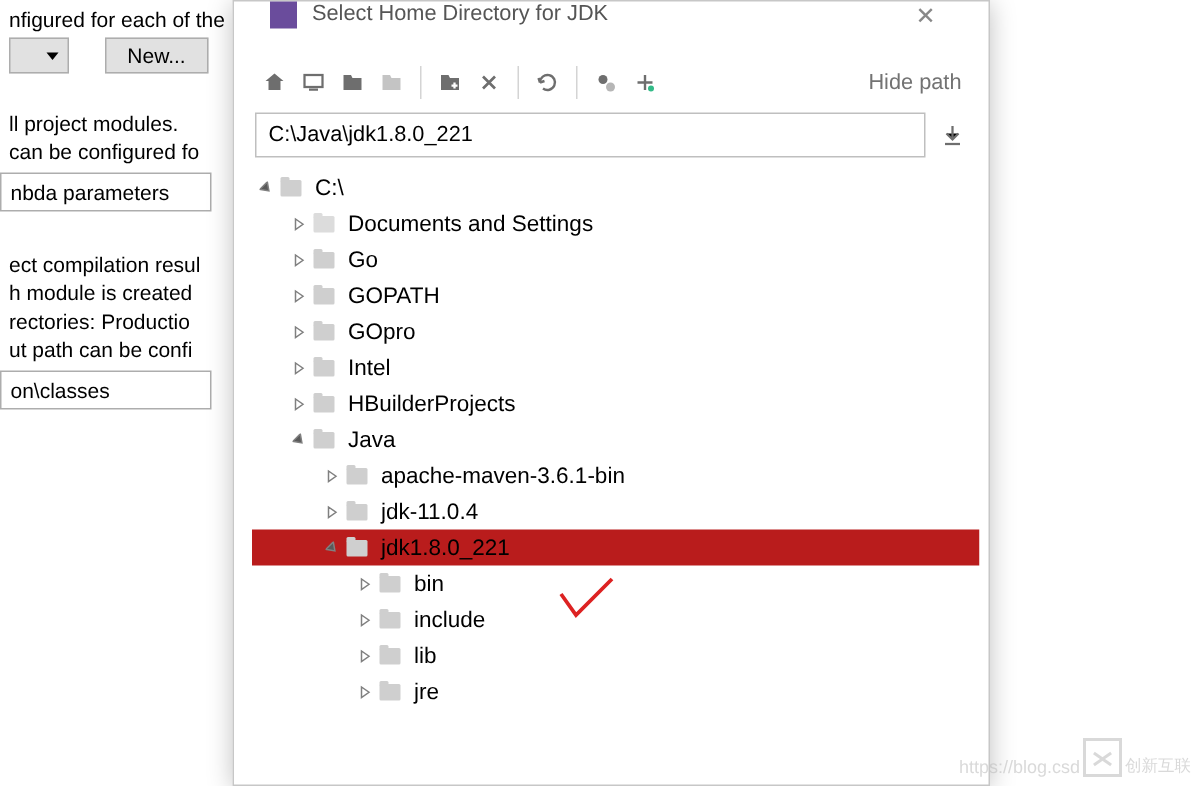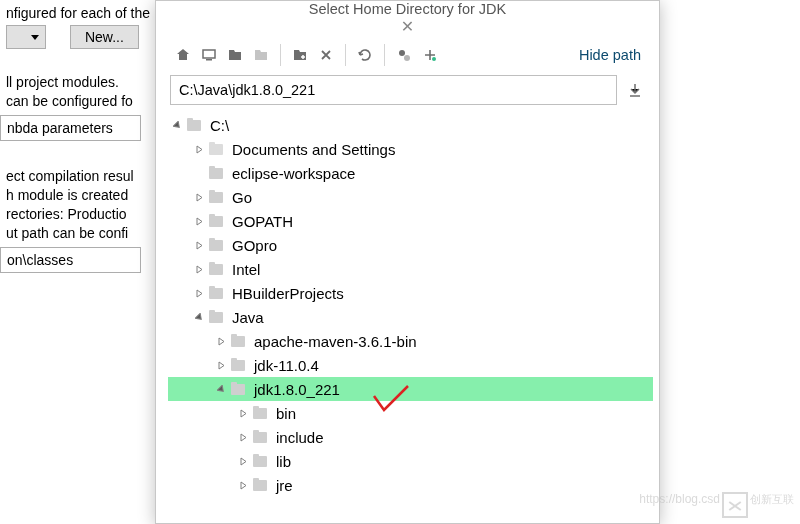--- a/index.html
+++ b/index.html
@@ -6,58 +6,58 @@
 body { width:800px; height:524px; position:relative; overflow:hidden; background:#fff; color:#000; }
 
 .bg-page { position:absolute; top:0; left:0; width:800px; height:524px; padding-top:2px; }
 .bg-text { white-space:nowrap; margin:3px 6px; color:#000; }
 .bg-dropdown { display:inline-block; width:40px; height:24px; border:1px solid #adadad; background:#e1e1e1; vertical-align:middle; position:relative; }
 .bg-dropdown::after { content:""; position:absolute; right:6px; top:9px; border-left:4px solid transparent; border-right:4px solid transparent; border-top:5px solid #000; }
 .bg-btn { display:inline-block; padding:3px 14px; border:1px solid #adadad; background:#e1e1e1; margin-left:20px; vertical-align:middle; }
 .bg-input { margin:6px 0 0 0; width:141px; border:1px solid #adadad; padding:4px 6px; white-space:nowrap; overflow:hidden; }
 
 .dialog { position:absolute; left:155px; top:0; width:505px; height:524px; background:#fff; border:1px solid #c7c7c7; box-shadow:0 2px 16px rgba(0,0,0,0.25); display:flex; flex-direction:column; }
-.titlebar { height:34px; display:flex; align-items:center; padding:0 4px; color:#555;flex-direction:column; }
+.titlebar { height:34px; display:flex; align-items:flex-start; padding:0 24px; color:#555; }
 .title-icon { width:18px; height:18px; margin-right:10px; background:#6a4c9c; position:relative; }
 .title-icon::after { content:""; position:absolute; left:3px; top:3px; width:12px; height:12px; background:#fff; clip-path:polygon(0 50%,25% 100%,100% 0,90% 0,25% 80%,10% 50%); display:none; }
 .title-text { flex:1; color:#555; font-size:14.5px; }
 .title-close { width:36px; text-align:center; color:#888; font-size:16px; }
 
 .toolbar { height:40px; display:flex; align-items:center; padding:0 12px 0 14px; gap:0; }
 .tb-btn { width:26px; height:26px; display:flex; align-items:center; justify-content:center; color:#6e6e6e; }
 .tb-btn.disabled { opacity:0.4; }
 .tb-sep { width:1px; height:22px; background:#d4d4d4; margin:0 6px; }
 .tb-spacer { flex:1; }
-.hide-path { color:#0c4a6e; font-size:14.5px; padding-right:6px; }
+.hide-path { color:#737373; font-size:14.5px; padding-right:6px; }
 
 .path-row { padding:0 12px 8px 14px; display:flex; gap:6px; }
 .path-input { flex:1; border:1px solid #bfbfbf; padding:5px 8px; font-size:14.5px; outline:none; }
 .path-go { width:24px; height:30px; display:flex; align-items:center; justify-content:center; color:#6e6e6e; }
 
 .tree-area { flex:1; overflow:hidden; position:relative; margin:0 6px 8px 12px; }
 .tree-scroll { position:absolute; inset:0; overflow:auto; }
 .tree-scroll::-webkit-scrollbar { width:14px; }
 .tree-scroll::-webkit-scrollbar-thumb { background:#c2c2c2; }
 .tree-scroll::-webkit-scrollbar-track { background:#f4f4f4; }
 
 .node { display:flex; align-items:center; height:24px; white-space:nowrap; }
 .arrow { width:18px; display:flex; align-items:center; justify-content:center; color:#808080; }
 .arrow svg { width:9px; height:9px; }
 .folder-icon { width:18px; height:16px; margin-right:6px; position:relative; }
 .folder-icon::before { content:""; position:absolute; left:1px; top:3px; width:14px; height:11px; background:#cfcfcf; border-radius:1px; }
 .folder-icon::after { content:""; position:absolute; left:1px; top:1px; width:6px; height:3px; background:#cfcfcf; border-radius:1px 1px 0 0; }
 .folder-icon.dim::before { background:#dcdcdc; }
 .folder-icon.dim::after { background:#dcdcdc; }
 .node-label { font-size:15px; }
-.node.selected { background:#86efac;text-align:center; }
+.node.selected { background:#b91c1c;text-align:center; }
 
 .checkmark { position:absolute; pointer-events:none; }
 .checkmark svg { stroke:#d22; stroke-width:2.5; fill:none; }
 
-.watermark { position:absolute; right:6px; bottom:6px; display:flex; align-items:flex-start; gap:2px; opacity:0.55; }
+.watermark { position:absolute; right:6px; bottom:6px; display:flex; align-items:flex-end; gap:2px; opacity:0.55; }
 .wm-text { font-size:12px; color:#bbb; }
 .wm-logo { width:26px; height:26px; border:2px solid #bbb; position:relative; }
 .wm-logo::before,.wm-logo::after { content:""; position:absolute; background:#bbb; }
 .wm-logo::before { width:14px; height:2px; left:4px; top:11px; transform:rotate(35deg); }
 .wm-logo::after { width:14px; height:2px; left:4px; top:11px; transform:rotate(-35deg); }
 .wm-cn { font-size:11px; color:#bbb; }
 </style>
 </head>
 <body>
 
@@ -168,25 +168,20 @@
           <div class="node" style="padding-left:22px">
     <span class="arrow">
               <svg viewBox="0 0 9 9">
                 <path d="M2 1 L7 4.5 L2 8 Z" fill="none" stroke="#808080" stroke-width="1" transform=""></path>
               </svg>
             </span>
     <span class="folder-icon dim"></span>
     <span class="node-label">Documents and Settings</span>
   </div>
           <div class="node" style="padding-left:22px">
-    <span class="arrow"></span>
-    <span class="folder-icon"></span>
-    <span class="node-label">eclipse-workspace</span>
-  </div>
-          <div class="node" style="padding-left:22px">
     <span class="arrow">
               <svg viewBox="0 0 9 9">
                 <path d="M2 1 L7 4.5 L2 8 Z" fill="none" stroke="#808080" stroke-width="1" transform=""></path>
               </svg>
             </span>
     <span class="folder-icon"></span>
     <span class="node-label">Go</span>
   </div>
           <div class="node" style="padding-left:22px">
     <span class="arrow">

